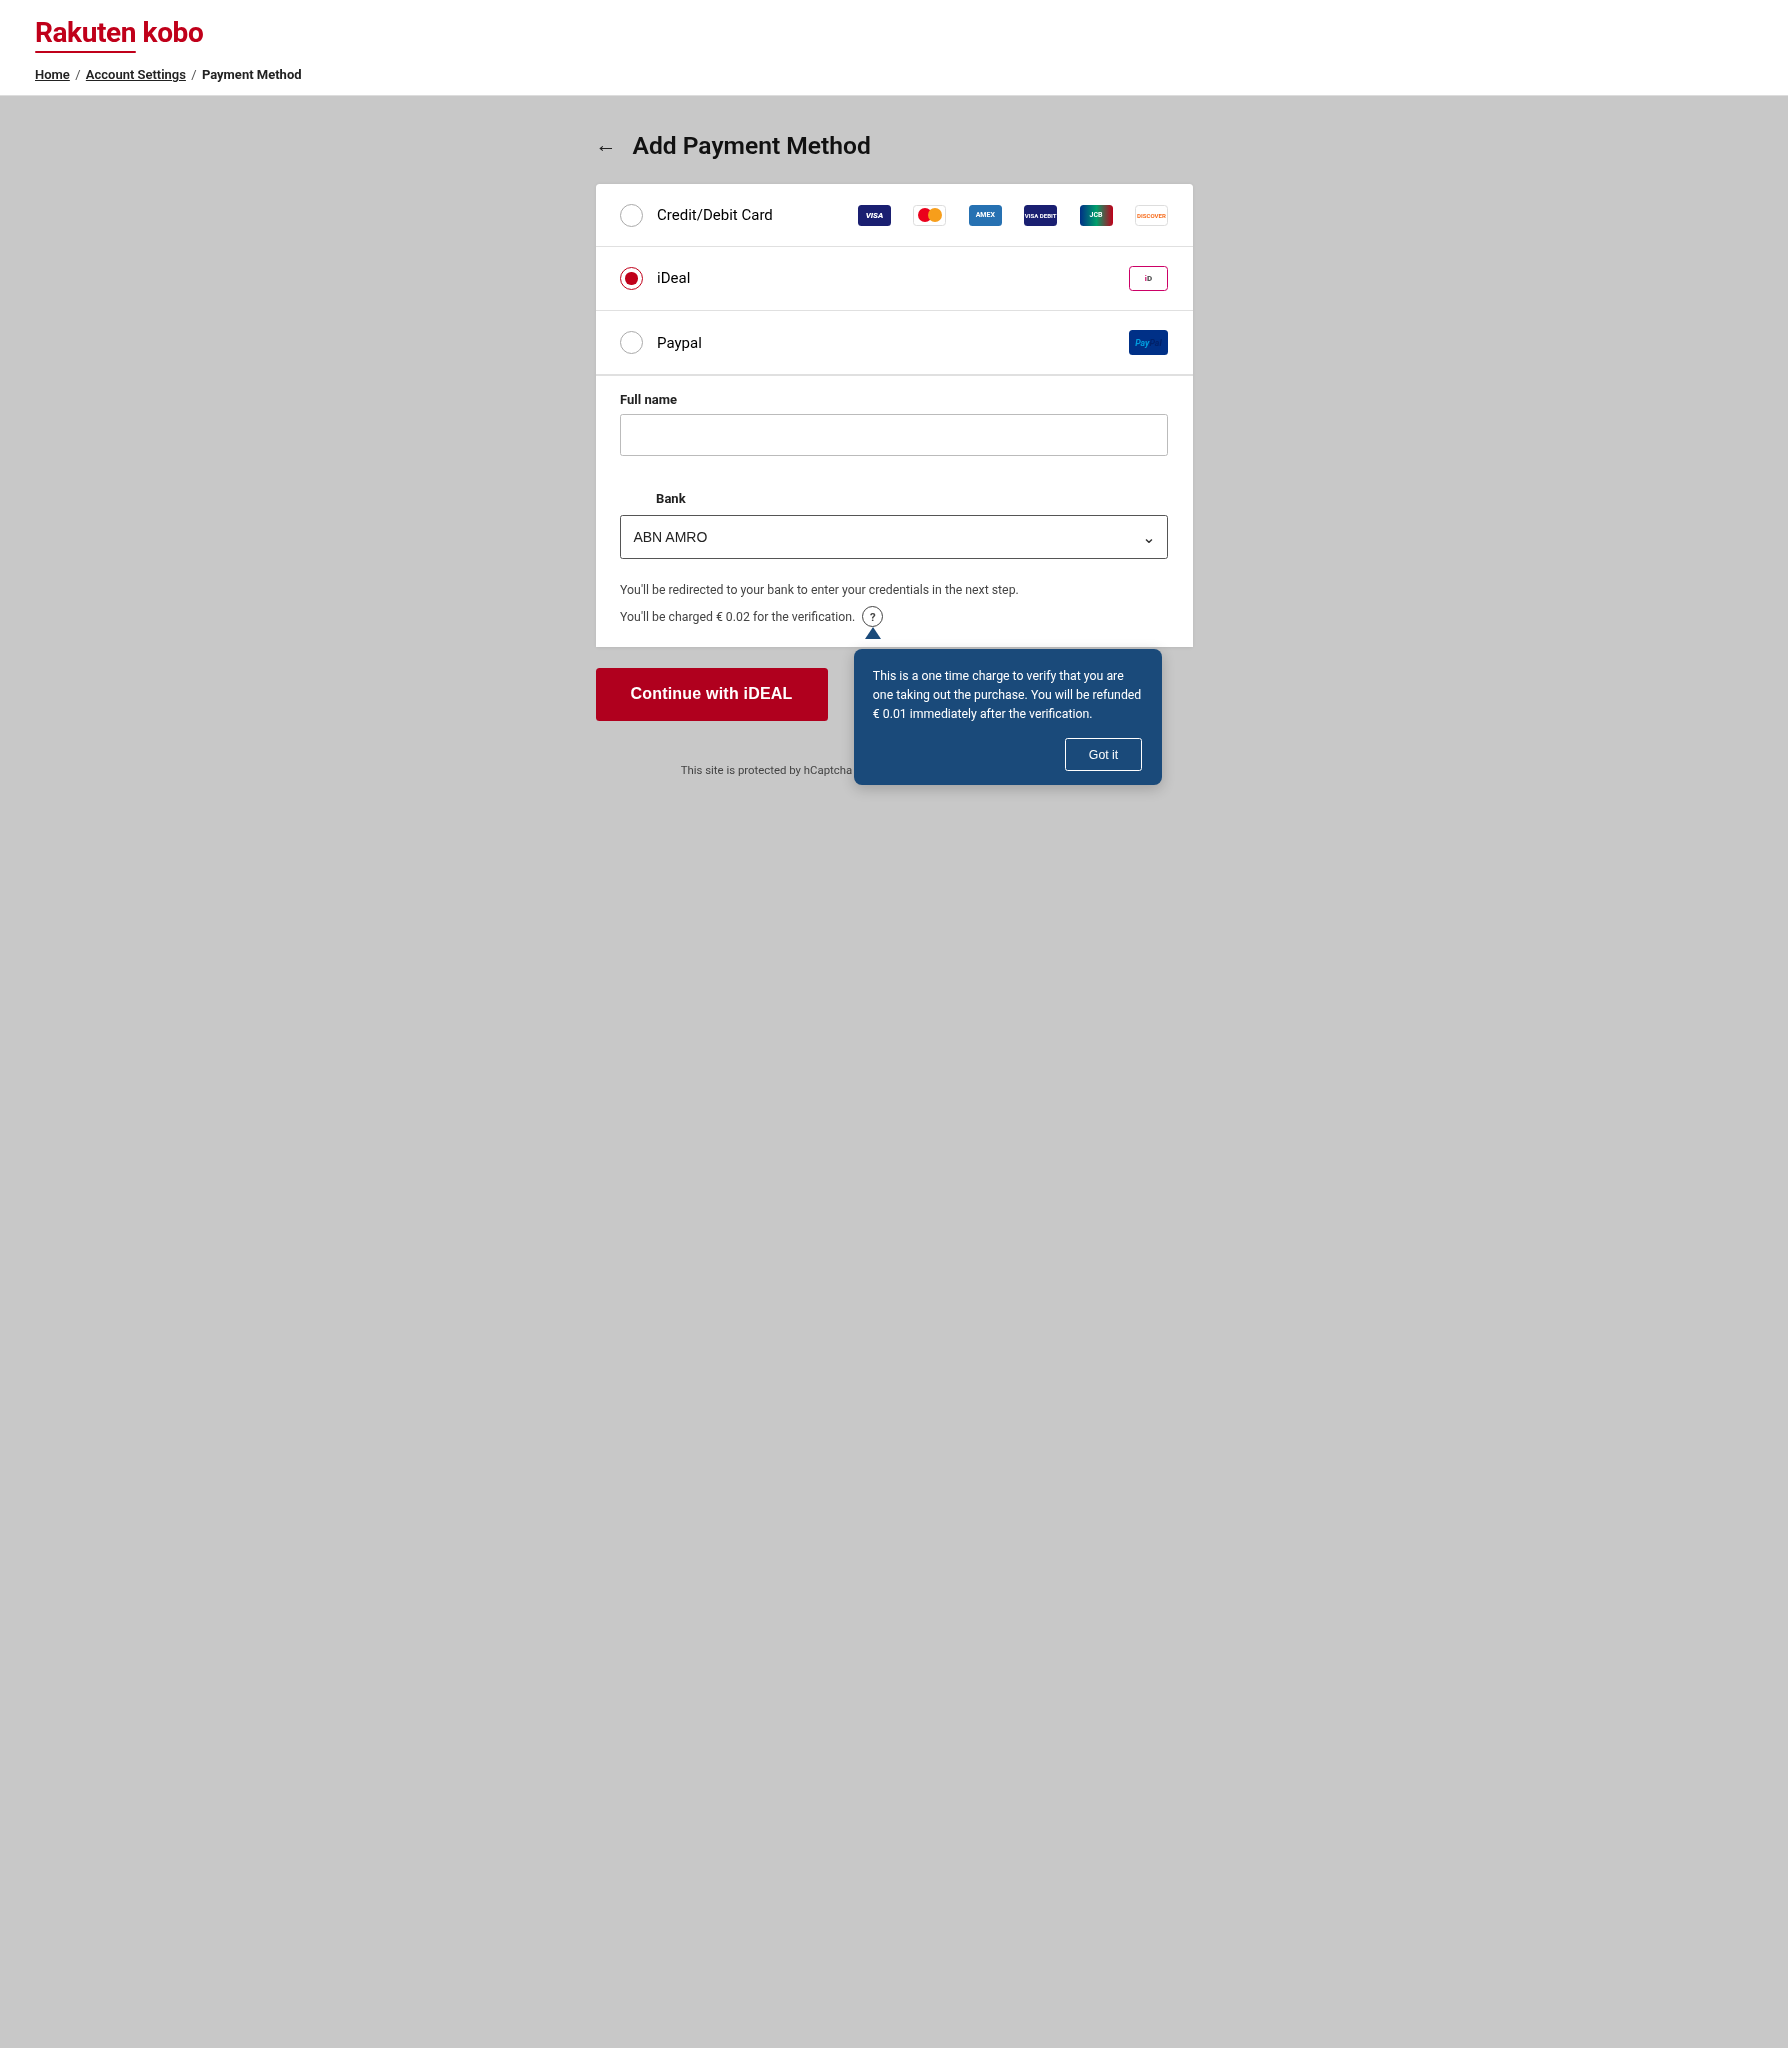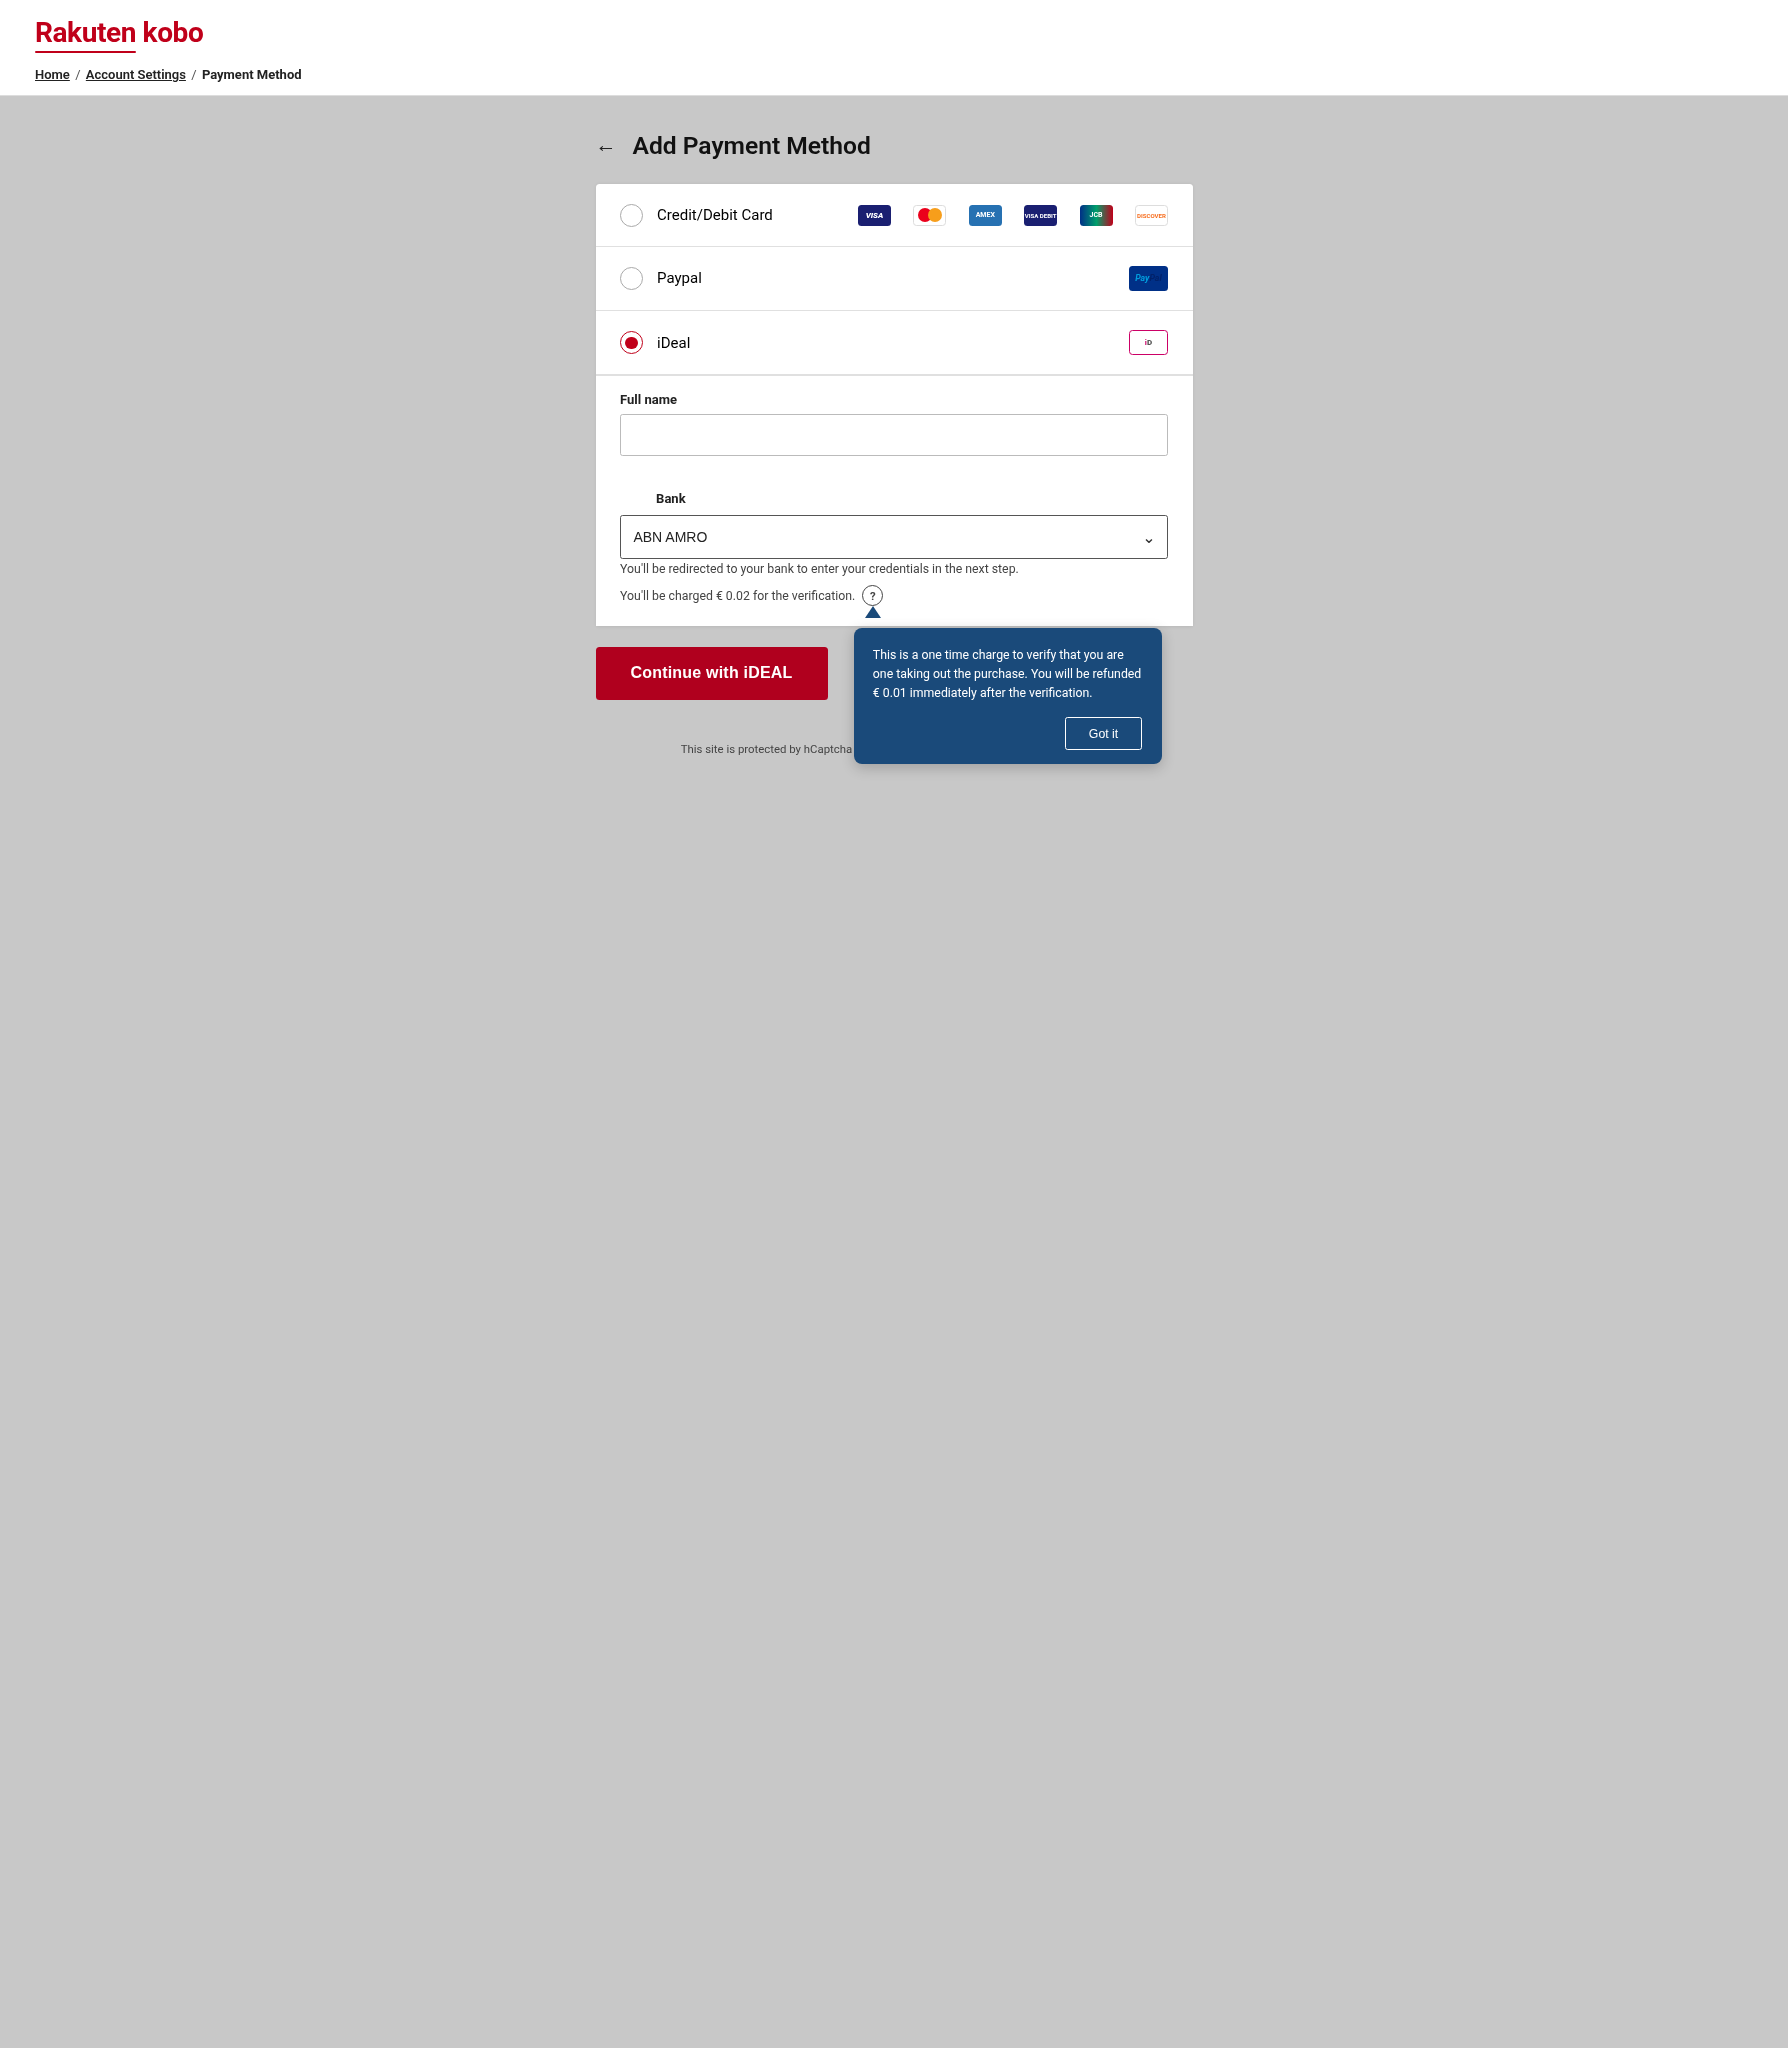--- a/index.html
+++ b/index.html
@@ -276,21 +276,21 @@
       right: 12.3px;
       top: 50%;
       transform: translateY(-50%);
       pointer-events: none;
       font-size: 16px;
       color: #333;
     }
     .redirect-note {
       font-size: 12.3px;
       color: #444;
-      margin-top: 1px;
+      margin-top: 22px;
       line-height: 1.5;
     }
     .charge-note {
       font-size: 12.3px;
       color: #444;
       margin-top: 7px;
       display: flex;
       align-items: center;
       gap: 7px;
     }
@@ -420,40 +420,40 @@
           <div class="mc-circle-left"></div>
           <div class="mc-circle-right"></div>
         </div>
         <div class="card-icon amex-icon">AMEX</div>
         <div class="card-icon visa-debit-icon">VISA DEBIT</div>
         <div class="card-icon jcb-icon">JCB</div>
         <div class="card-icon discover-icon">DISCOVER</div>
       </div>
     </div>
 
-    <div class="payment-option">
-      <div class="radio-outer"></div>
-      <span class="option-label">Paypal</span>
-      <div class="card-icons">
-        <div class="card-icon paypal-icon" style="display:flex;align-items:center;justify-content:center;font-size:8.8px;color:#fff;font-weight:bold;font-style:italic;">
-          <span style="color:#009cde">Pay</span>
-            <span style="color:#012169">Pal</span>
-        </div>
-      </div>
-    </div>
-
     <div class="payment-option" style="border-bottom: 0.9px solid #e0e0e0;">
       <div class="radio-outer selected">
         <div class="radio-inner"></div>
       </div>
       <span class="option-label">iDeal</span>
       <div class="card-icons">
         <div class="ideal-icon">
           <span class="i-part">i</span>
             <span style="color:#555;font-weight:900;">D</span>
+        </div>
+      </div>
+    </div>
+
+    <div class="payment-option">
+      <div class="radio-outer"></div>
+      <span class="option-label">Paypal</span>
+      <div class="card-icons">
+        <div class="card-icon paypal-icon" style="display:flex;align-items:center;justify-content:center;font-size:8.8px;color:#fff;font-weight:bold;font-style:italic;">
+          <span style="color:#009cde">Pay</span>
+            <span style="color:#012169">Pal</span>
         </div>
       </div>
     </div>
 
     <div class="form-section">
       <label class="form-label">Full name</label>
       <input class="form-input" type="text" value="" placeholder="" style="">
     </div>
 
     <div class="bank-section">

